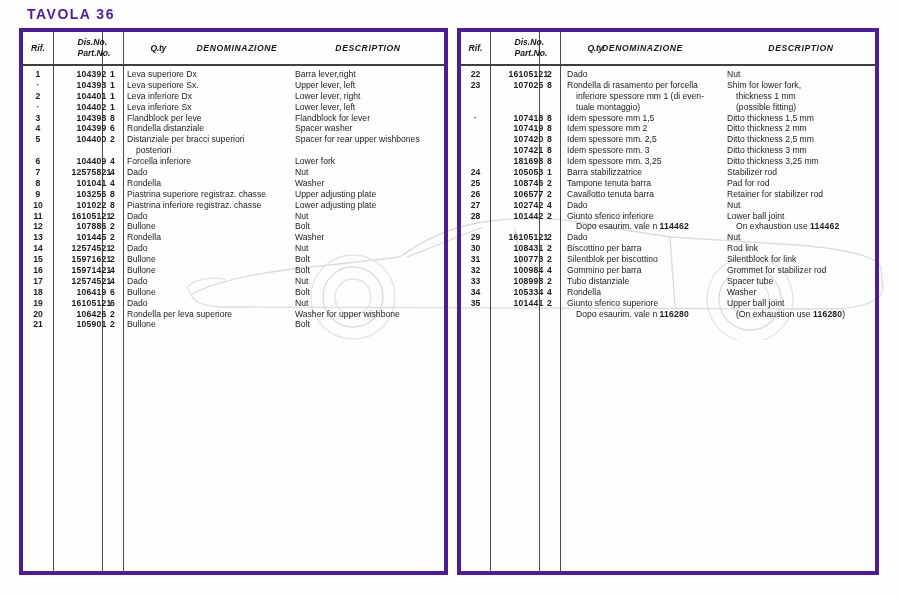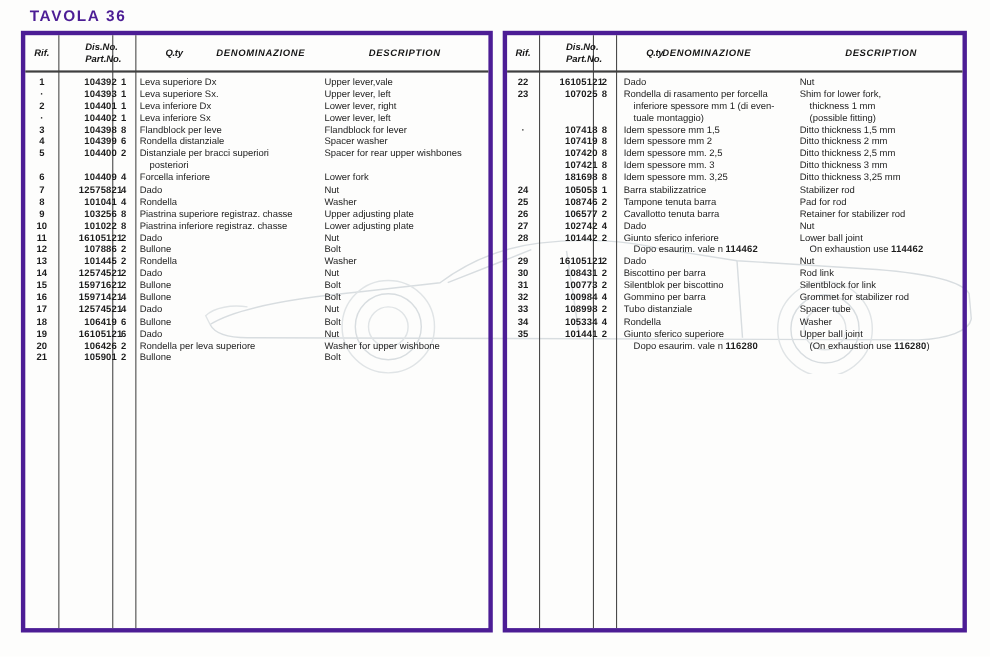--- a/index.html
+++ b/index.html
@@ -75,21 +75,21 @@
       <span class="h-qty">Q.ty</span>
       <span class="h-denom">DENOMINAZIONE</span>
       <span class="h-desc">DESCRIPTION</span>
     </div>
     <div class="tbody" id="tbody-left">
         <div class="trow">
           <span class="c-rif">1</span>
           <span class="c-part">104392</span>
           <span class="c-qty">1</span>
           <span class="c-denom">Leva superiore Dx</span>
-          <span class="c-desc">Upper lever,vale</span>
+          <span class="c-desc">Barra lever,right</span>
         </div>
         <div class="trow">
           <span class="c-rif">·</span>
           <span class="c-part">104393</span>
           <span class="c-qty">1</span>
           <span class="c-denom">Leva superiore Sx.</span>
           <span class="c-desc">Upper lever, left</span>
         </div>
         <div class="trow">
           <span class="c-rif">2</span>

